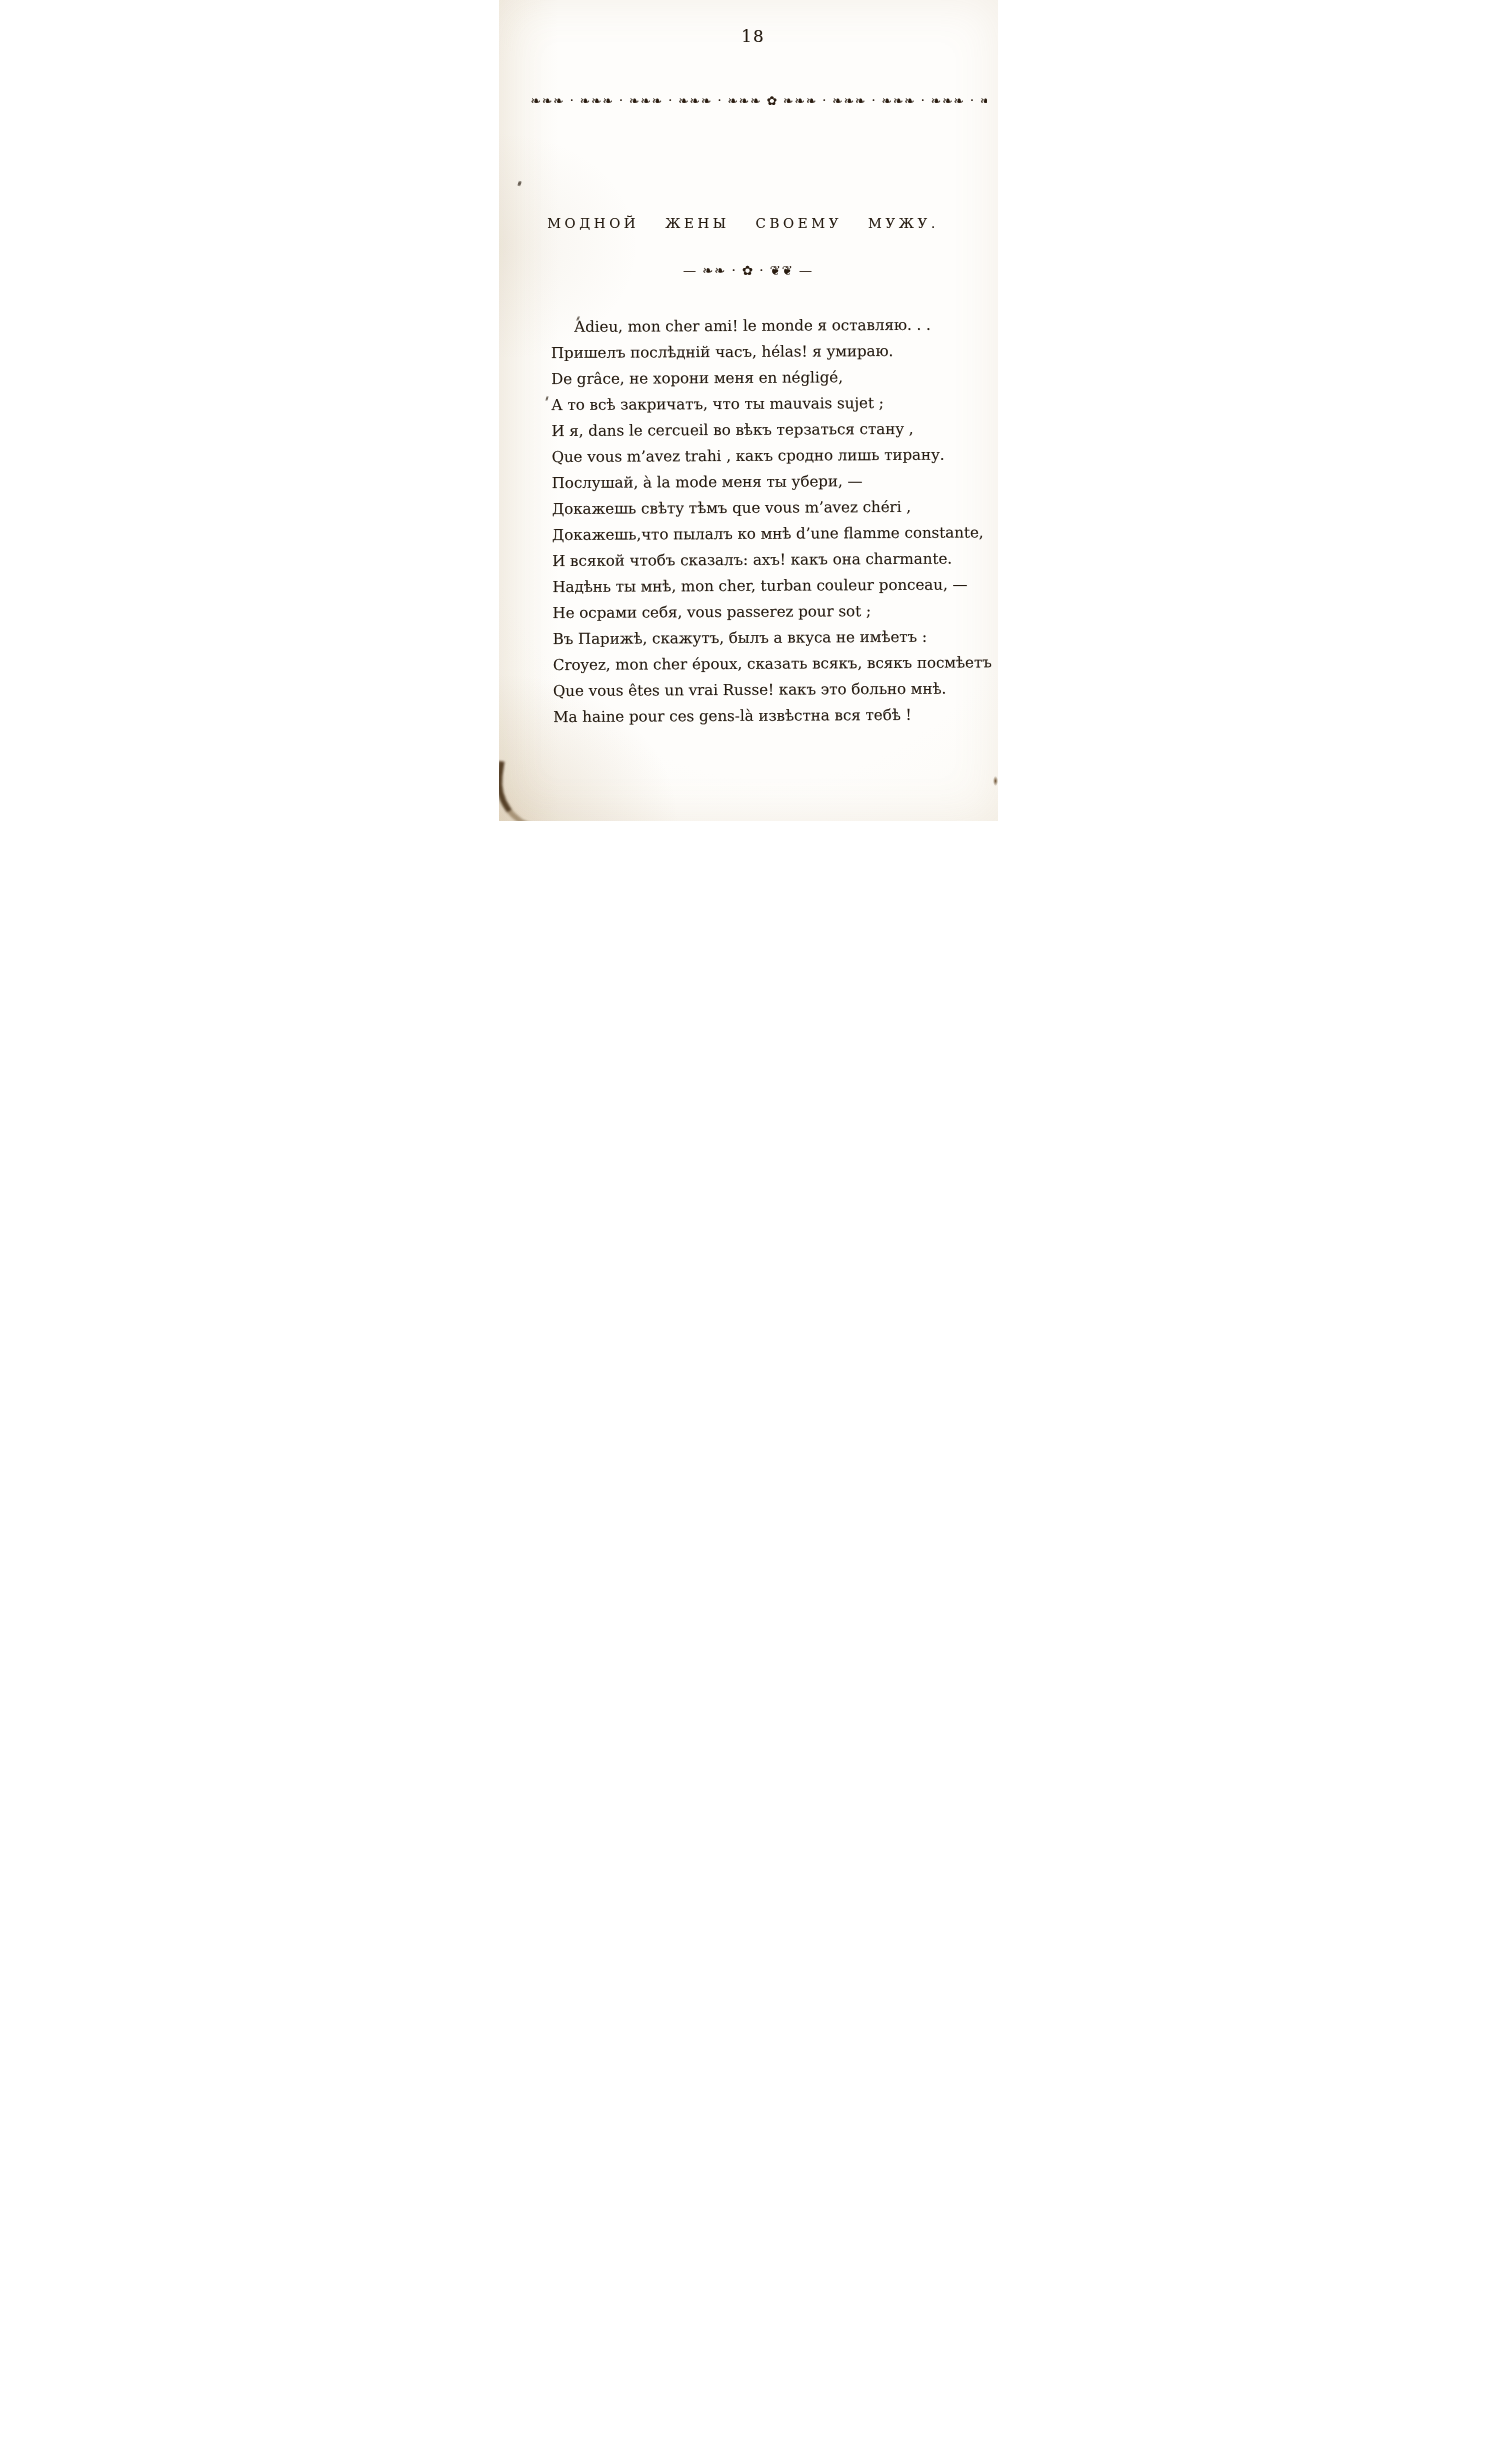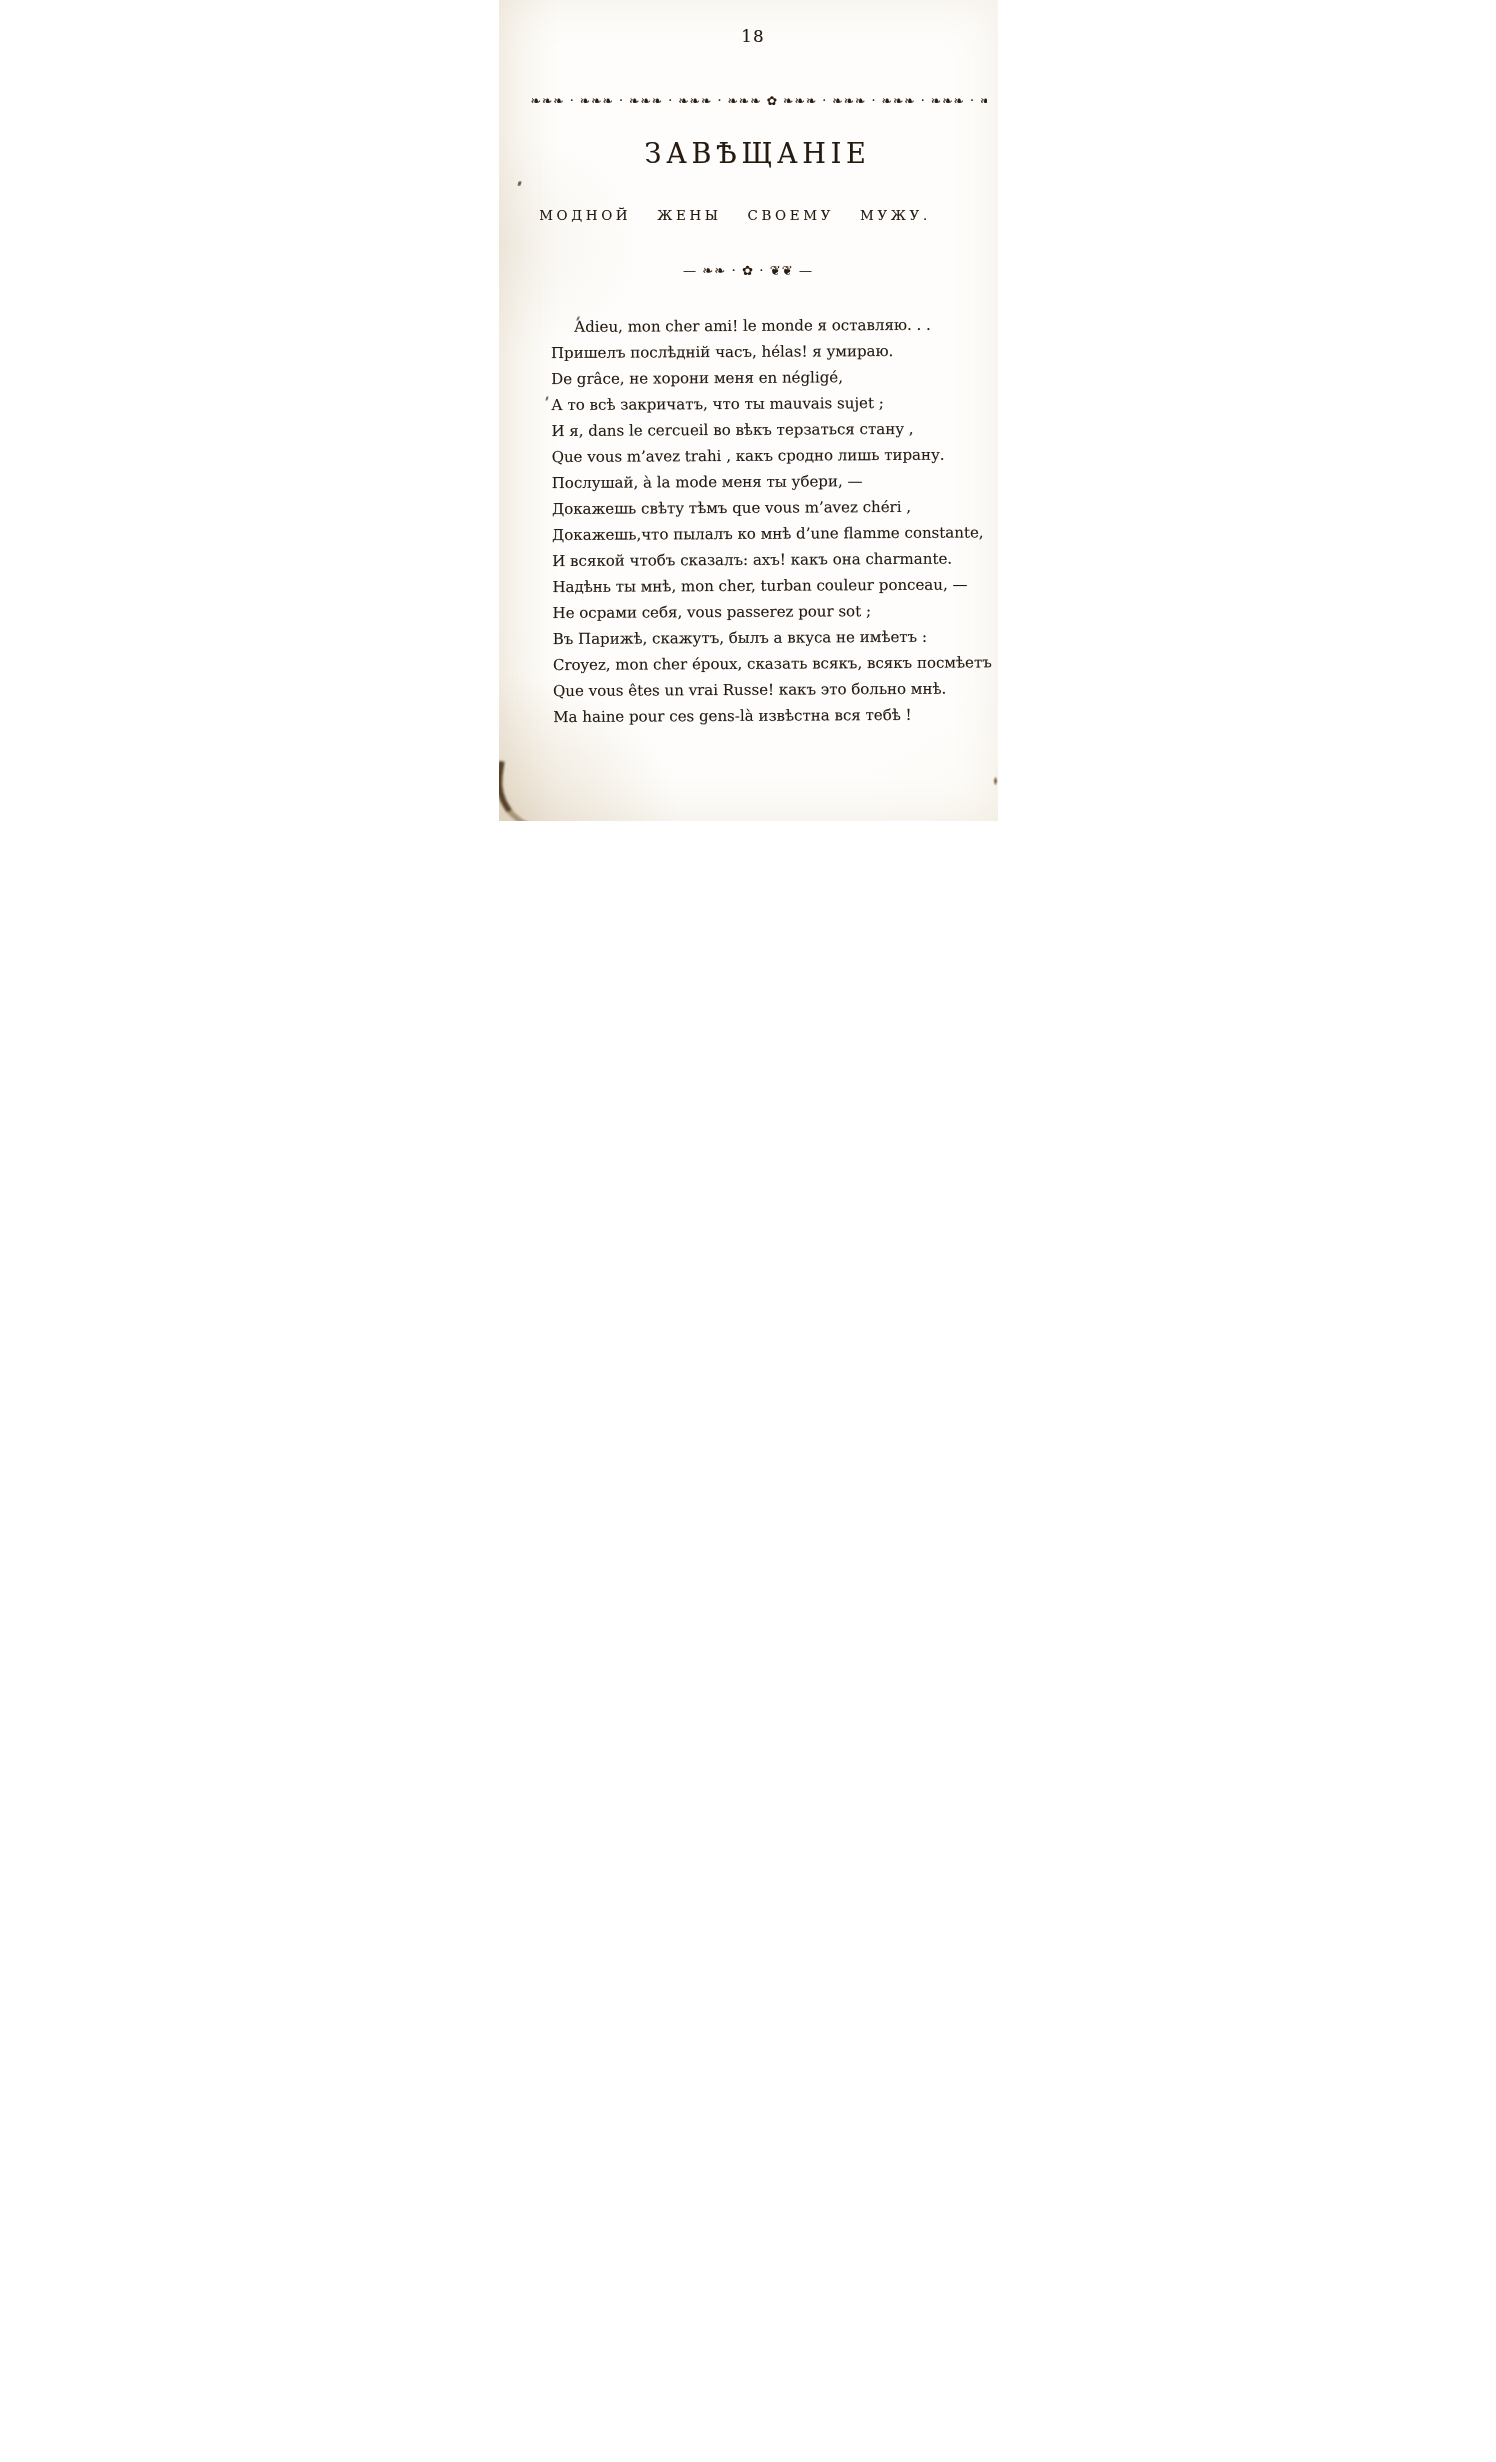--- a/index.html
+++ b/index.html
@@ -30,21 +30,21 @@
     text-shadow:0.2px 0.2px 0 rgba(30,20,10,.4);
   }
   .title{
     position:absolute;top:138px;left:0;width:100%;margin:0;
     transform:translateX(9.6px);
     text-align:center;font-weight:normal;
     font-size:27px;letter-spacing:4.8px;
     text-shadow:0.2px 0.3px 0 rgba(30,20,10,.4);
   }
   .subtitle{
-    position:absolute;top:208px;left:0;width:100%;margin:0;
+    position:absolute;top:208px;left:0;width:100%;margin:8px;
     transform:translateX(-13px);
     text-align:center;font-weight:normal;
     font-size:13.4px;letter-spacing:3.7px;word-spacing:18px;
     text-shadow:0.2px 0.2px 0 rgba(30,20,10,.35);
   }
   .divider{
     position:absolute;top:263px;left:0;right:0;
     text-align:center;font-size:13px;letter-spacing:1.1px;
     color:#2a1c10;
     text-shadow:0.2px 0.2px 0 rgba(30,20,10,.4);
@@ -80,21 +80,20 @@
 </style>
 </head>
 <body>
 
 <div class="page">
 
   <div class="page-number">18</div>
 
   <div class="top-border">❧❧❧ · ❧❧❧ · ❧❧❧ · ❧❧❧ · ❧❧❧ ✿ ❧❧❧ · ❧❧❧ · ❧❧❧ · ❧❧❧ · ❧❧❧</div>
 
-  <h1 class="title">ЗАВѢЩАНІЕ</h1>
 
   <h2 class="subtitle">МОДНОЙ ЖЕНЫ СВОЕМУ МУЖУ.</h2>
 
   <div class="divider">— ❧❧ · ✿ · ❦❦ —</div>
 
   <div class="poem">
     <div class="line">Adieu, mon cher ami! le monde я оставляю. . .</div>
     <div class="line">Пришелъ послѣдній часъ, hélas! я умираю.</div>
     <div class="line">De grâce, не хорони меня en négligé,</div>
     <div class="line">А то всѣ закричатъ, что ты mauvais sujet ;</div>

